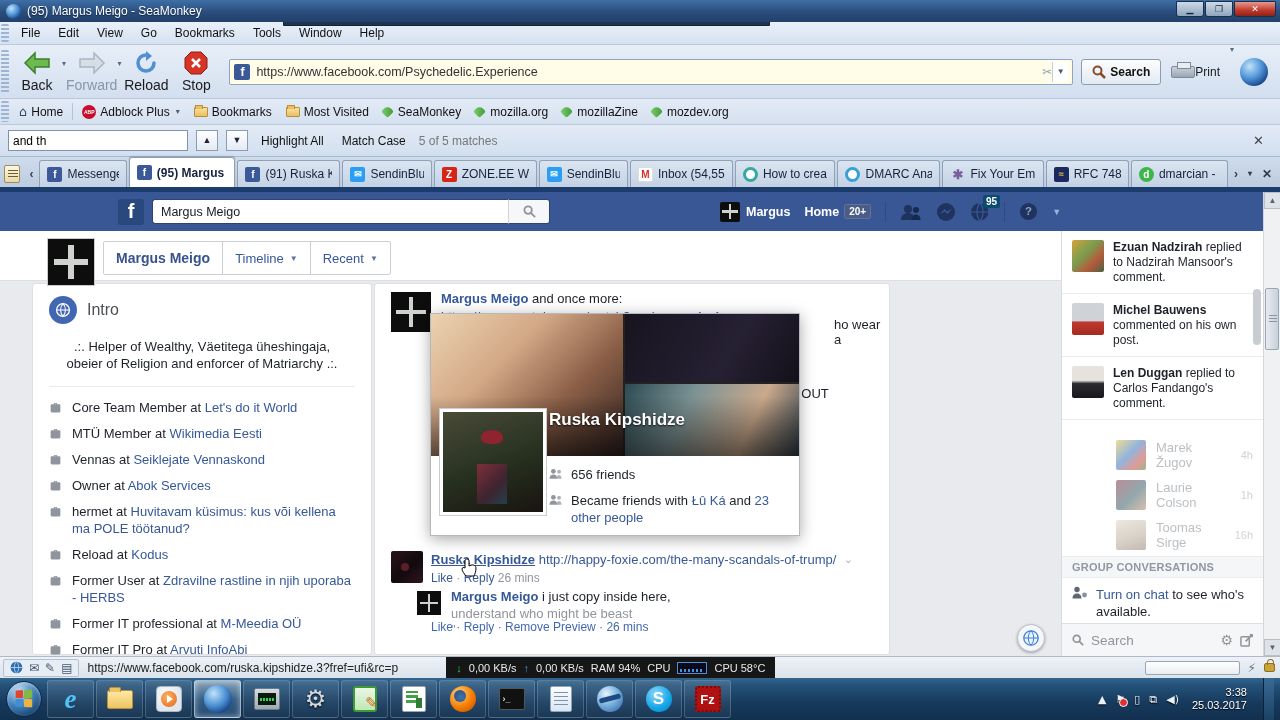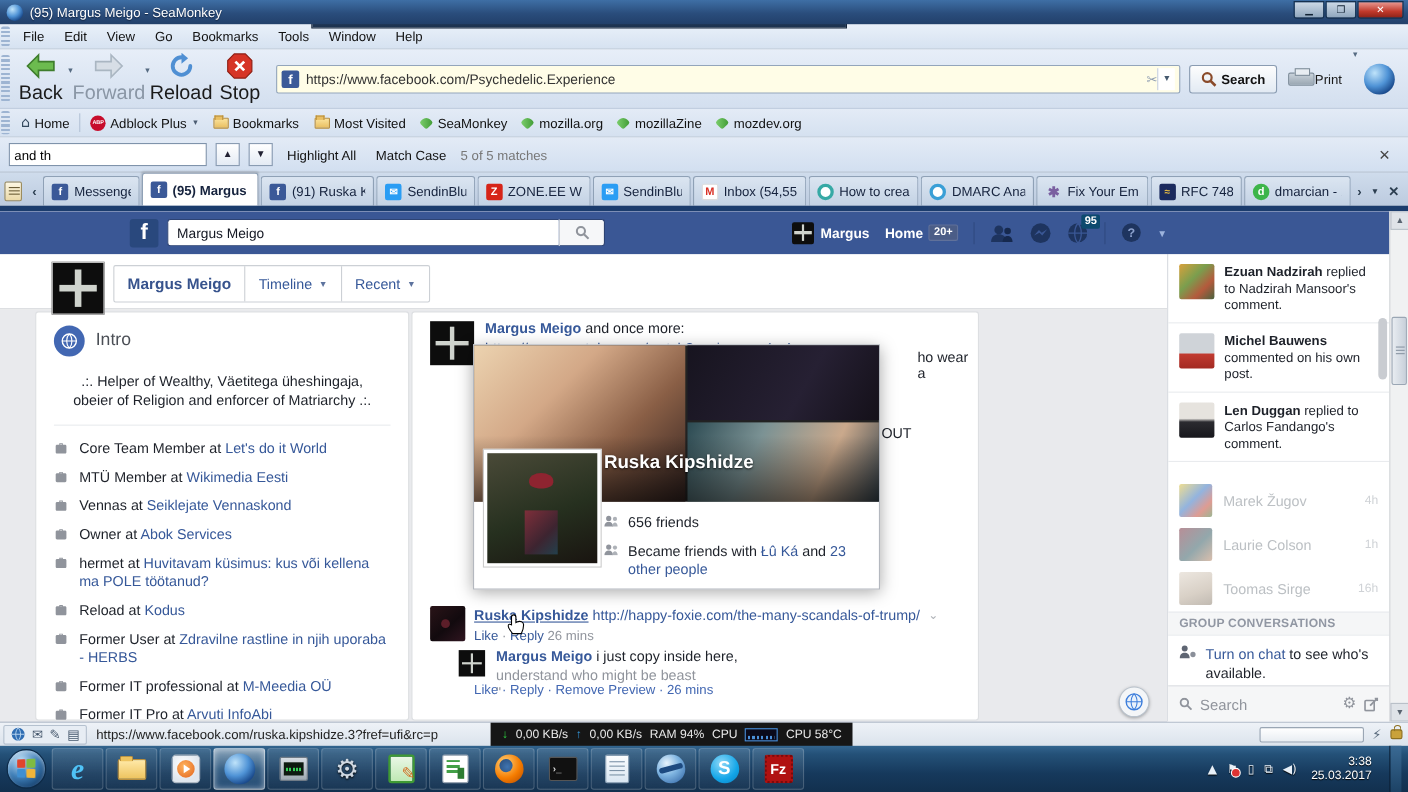--- a/index.html
+++ b/index.html
@@ -15,21 +15,21 @@
   .title-text{font-size:12px;text-shadow:0 1px 1px #102340;}
   .win-controls{margin-left:auto;display:flex;margin-right:4px;margin-top:-4px;}
   .win-btn{width:28px;height:16px;border:1px solid #1c3least;border:1px solid #16314f;border-radius:0 0 3px 3px;background:linear-gradient(180deg,#cdd9e6,#8fa6bd);color:#123;font-size:9px;line-height:14px;text-align:center;margin-left:1px;}
   .win-btn.close{background:linear-gradient(180deg,#e89890,#c0392b 60%,#8e2318);width:42px;color:#fff;}
 
   
   .menubar{position:absolute;top:22px;left:0;width:1280px;height:23px;background:linear-gradient(180deg,#e9f0f9,#d6e2f1);border-bottom:1px solid #b9c8db;display:flex;align-items:center;color:#111;}
   .grippy{width:8px;height:82%;margin:0 3px 0 1px;background:repeating-linear-gradient(180deg,#9db4d2 0 2px,transparent 2px 4px);border-radius:2px;}
   .menu-item{padding:0 9px;height:100%;display:flex;align-items:center;}
   .navtoolbar{position:absolute;top:45px;left:0;width:1280px;height:54px;background:linear-gradient(180deg,#e7eef8,#d3dfef);border-bottom:1px solid #b9c8db;display:flex;align-items:center;padding:0 6px 0 0;}
-  .nav-btn{display:flex;flex-direction:column;align-items:center;justify-content:center;min-width:50px;height:50px;border-radius:3px;color:#1a1a1a;font-size:18px;gap:2px;}
+  .nav-btn{display:flex;flex-direction:column;align-items:center;justify-content:center;min-width:50px;height:50px;border-radius:3px;color:#1a1a1a;font-size:14px;gap:2px;}
   .nav-btn.disabled{color:#8a96a5;}
   .drop-caret{font-size:8px;color:#56master;color:#566b82;align-self:flex-start;margin-top:14px;}
   .urlbar{flex:1;height:26px;background:#fffde7;border:1px solid #93a5bb;border-radius:2px;display:flex;align-items:center;margin:0 8px;padding:0 4px;min-width:0;}
   .fav-f{width:16px;height:16px;border-radius:2px;background:#3b5998;color:#fff;font-weight:bold;font-size:12px;line-height:16px;text-align:center;flex:none;}
   .url-text{margin-left:6px;color:#333;font-size:12.5px;white-space:nowrap;overflow:hidden;}
   .url-clip{margin-left:auto;color:#8c9bb0;font-size:12px;}
   .url-caret{width:16px;height:20px;border-left:1px solid #c6cfdd;color:#45596e;font-size:8px;display:flex;align-items:center;justify-content:center;background:#fff;}
   .search-btn{height:26px;border:1px solid #8a9cb2;border-radius:3px;background:linear-gradient(180deg,#fdfdfd,#e2eaf3);display:flex;align-items:center;padding:0 10px;font-weight:bold;font-size:12px;gap:4px;color:#111;}
   .print-btn{display:flex;flex-direction:row;align-items:center;margin:0 10px;font-size:12px;color:#1a1a1a;}
   .printer{width:24px;height:12px;background:linear-gradient(180deg,#c9d2da,#9aa7b3);border:1px solid #7d8c99;border-radius:2px;position:relative;}
@@ -151,21 +151,21 @@
   
   .fb-rail{position:absolute;right:17px;top:39px;width:202px;height:425px;background:#fff;border-left:1px solid #d8dbe0;z-index:4;}
   .ticker-item{display:flex;gap:9px;padding:9px 10px 8px 10px;border-bottom:1px solid #e9ebee;font-size:12px;line-height:15px;color:#1d2129;}
   .ticker-av{width:32px;height:32px;border-radius:2px;flex:none;}
   .av-ezuan{background:linear-gradient(135deg,#d8a13c,#7a9e4e 40%,#b45a3c 70%,#49623e);}
   .av-michel{background:linear-gradient(180deg,#cfd3d8 55%,#c03a30 60%,#a32a22);}
   .av-len{background:linear-gradient(180deg,#e6e3de 45%,#2b2b30 55%,#17171c);}
   .av-marek{background:linear-gradient(135deg,#e0c23a,#3a76c4 45%,#c44a3a 75%,#4a7a3a);}
   .av-laurie{background:linear-gradient(135deg,#7d3342,#3a6068 55%,#ba8a6a);}
   .av-toomas{background:linear-gradient(160deg,#ddd3c6,#b9aa98 60%,#8e8273);}
-  .chat-list{position:absolute;top:204px;left:0;width:100%;}
+  .chat-list{position:absolute;top:204px;left:0;width:100%;padding-left:44px;}
   .chat-item{display:flex;align-items:center;gap:10px;height:40px;padding:0 10px;}
   .chat-av{width:30px;height:30px;border-radius:2px;flex:none;opacity:.55;}
   .chat-name{color:#bcc0c4;font-size:13px;flex:1;}
   .chat-time{color:#cfd2d6;font-size:11px;}
   .group-hdr{position:absolute;top:325px;left:0;width:100%;height:22px;background:#f5f6f7;border-top:1px solid #e9ebee;border-bottom:1px solid #e9ebee;color:#9197a3;font-size:11px;font-weight:bold;display:flex;align-items:center;padding:0 10px;letter-spacing:.2px;}
   .turnon{position:absolute;top:347px;left:0;width:100%;height:45px;background:#fff;display:flex;gap:8px;padding:8px 10px;font-size:13px;line-height:17px;color:#1d2129;}
   .rail-search{position:absolute;bottom:0;left:0;width:100%;height:33px;background:#f5f6f7;border-top:1px solid #dcdee3;display:flex;align-items:center;padding:0 10px;gap:7px;}
   .rail-search-text{color:#90949c;font-size:13.5px;flex:1;}
   .rail-gear{color:#90949c;font-size:14px;font-family:"DejaVu Sans",sans-serif;}
   .rail-scrollthumb{position:absolute;right:2px;top:58px;width:8px;height:56px;background:#c9ccd1;border-radius:4px;}

